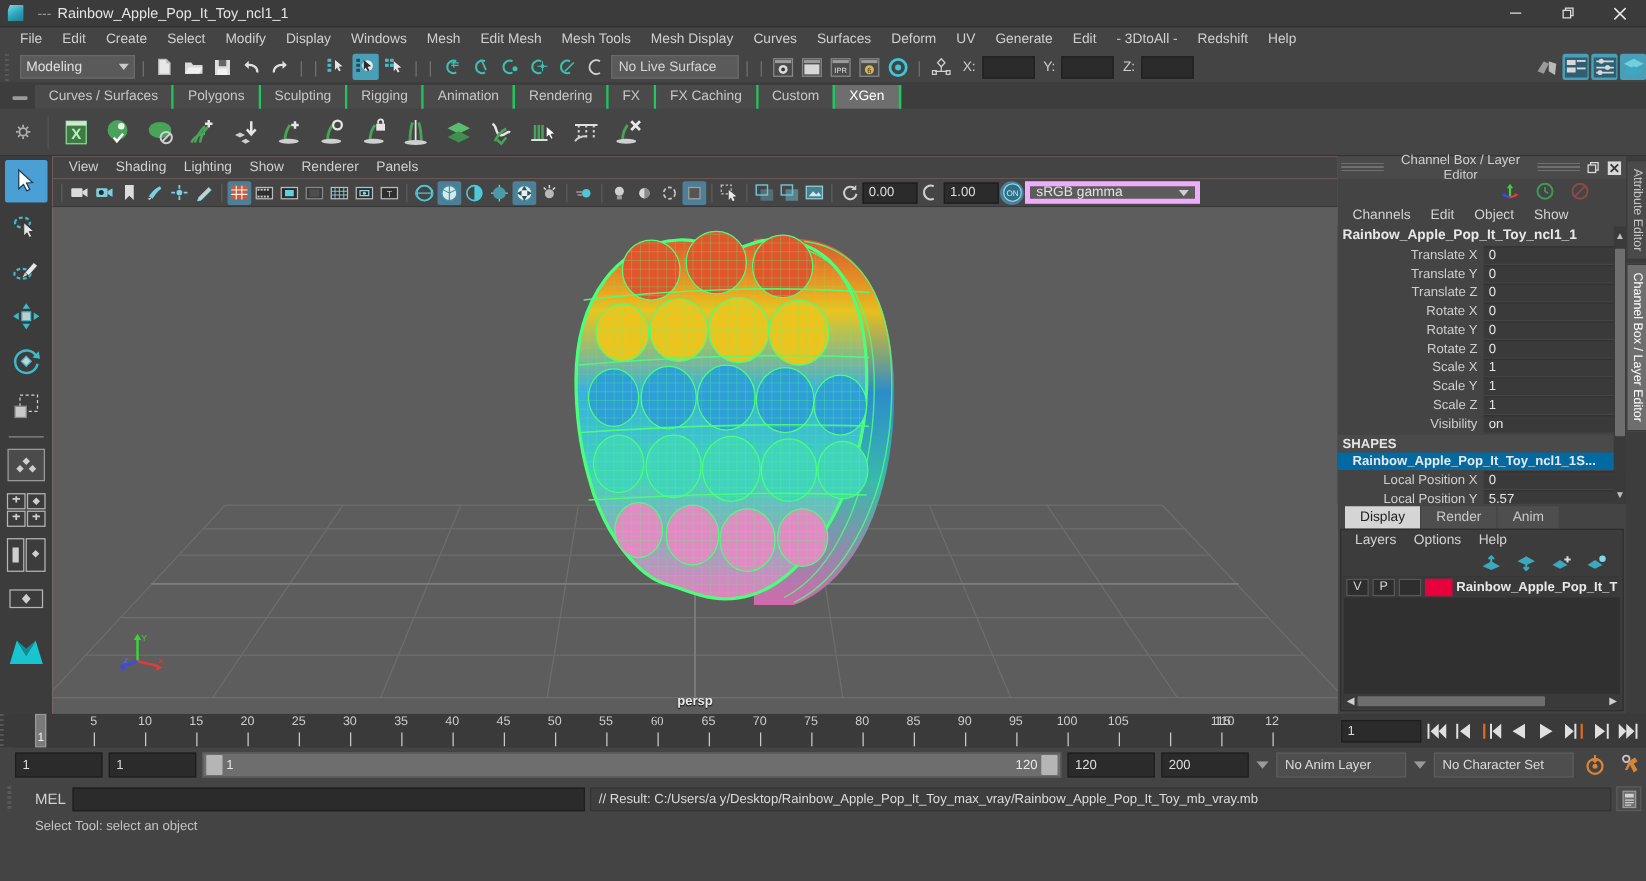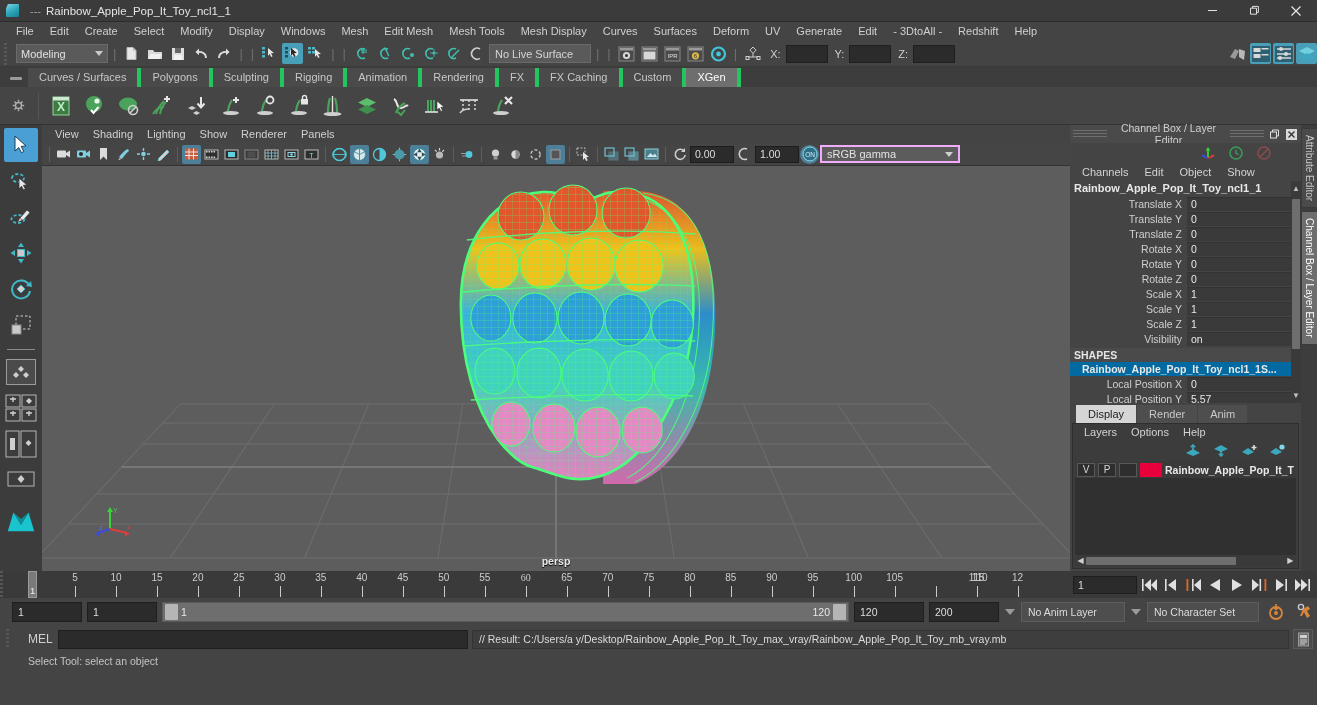--- a/index.html
+++ b/index.html
@@ -39,21 +39,21 @@
       display:flex;align-items:center;padding:0 4px;}
   .livesurf{ width:102px;height:19px;background:#5a5a5a;border:1px solid #6a6a6a;color:#d5d5d5;font-size:11px;
       display:flex;align-items:center;padding:0 5px;}
   .axlabel{ font-size:11px;color:#cfcfcf;margin:0 3px 0 5px;}
 
   
   .shelftabs { height:20px; background:#3d3d3d; display:flex; align-items:flex-end; padding-left:4px;}
   .shelf-handle{ width:24px;height:18px;display:flex;align-items:center;justify-content:center;}
   .shelf-handle div{width:12px;height:3px;background:#9a9a9a;border-radius:1px;}
   .shelftab{ height:19px;line-height:19px;padding:0 11px;font-size:11px;color:#c7c7c7;background:#4a4a4a;
-      border-right:4px solid #22c55e;white-space:nowrap;}
+      border-right:2px solid #22c55e;white-space:nowrap;}
   .shelftab.active{ background:#6e6e6e;color:#fff;text-align:right; }
   .shelfrow { height:38px;background:#454545;display:flex;align-items:center;padding-left:4px;gap:2px;
       border-bottom:1px solid #333;}
   .shelfgear{width:28px;height:30px;display:flex;align-items:center;justify-content:center;}
   .sdiv{width:1px;height:26px;background:#555;margin:0 4px;}
   .sico{width:32px;height:32px;display:flex;align-items:center;justify-content:center;border-radius:2px;}
 
   
   .main { display:flex; height:446px; }
   .toolbox { width:42px; background:#3c3c3c; display:flex;flex-direction:column;align-items:center;
@@ -66,21 +66,21 @@
   .vpwrap{ flex:1; display:flex; flex-direction:column; background:#fca5a5;}
   .vpmenu{ height:18px;background:#444;display:flex;align-items:center;padding-left:6px;}
   .vpmenu .menu-item{font-size:11px;padding:0 7px;line-height:18px;}
   .vptool{ height:23px;background:#454545;display:flex;align-items:center;padding-left:4px;gap:1px;
      border-bottom:1px solid #333;}
   .vico{width:19px;height:19px;display:flex;align-items:center;justify-content:center;border-radius:2px;}
   .vico.on{background:#4d7f99;}
   .vsep{width:1px;height:15px;background:#5d5d5d;margin:0 3px;}
   .numfield{width:44px;height:17px;background:#2b2b2b;border:1px solid #1d1d1d;color:#ddd;font-size:10.5px;
      display:flex;align-items:center;padding:0 4px;}
-  .gammasel{width:140px;height:18px;background:#5c5c5c;border:2px solid #f0abfc;color:#e2e2e2;font-size:11px;
+  .gammasel{width:140px;height:18px;background:#5c5c5c;border:4px solid #f0abfc;color:#e2e2e2;font-size:11px;
      display:flex;align-items:center;padding:0 5px;position:relative;}
   .gammasel .carot{position:absolute;right:5px;width:0;height:0;border-left:4px solid transparent;border-right:4px solid transparent;border-top:5px solid #cfcfcf;}
 
   .viewport{ flex:1; position:relative; background:#5d5d5d; overflow:hidden;}
   .vplabel{ position:absolute; left:0;right:0;bottom:4px;text-align:center;color:#e8e8e8;font-size:10.5px;
      font-weight:bold; text-shadow:0 1px 1px #000;}
   .axisgizmo{ position:absolute; left:52px; bottom:28px; width:44px;height:44px;}
 
   
   .rightpanel{ width:247px; background:#444; display:flex; }

